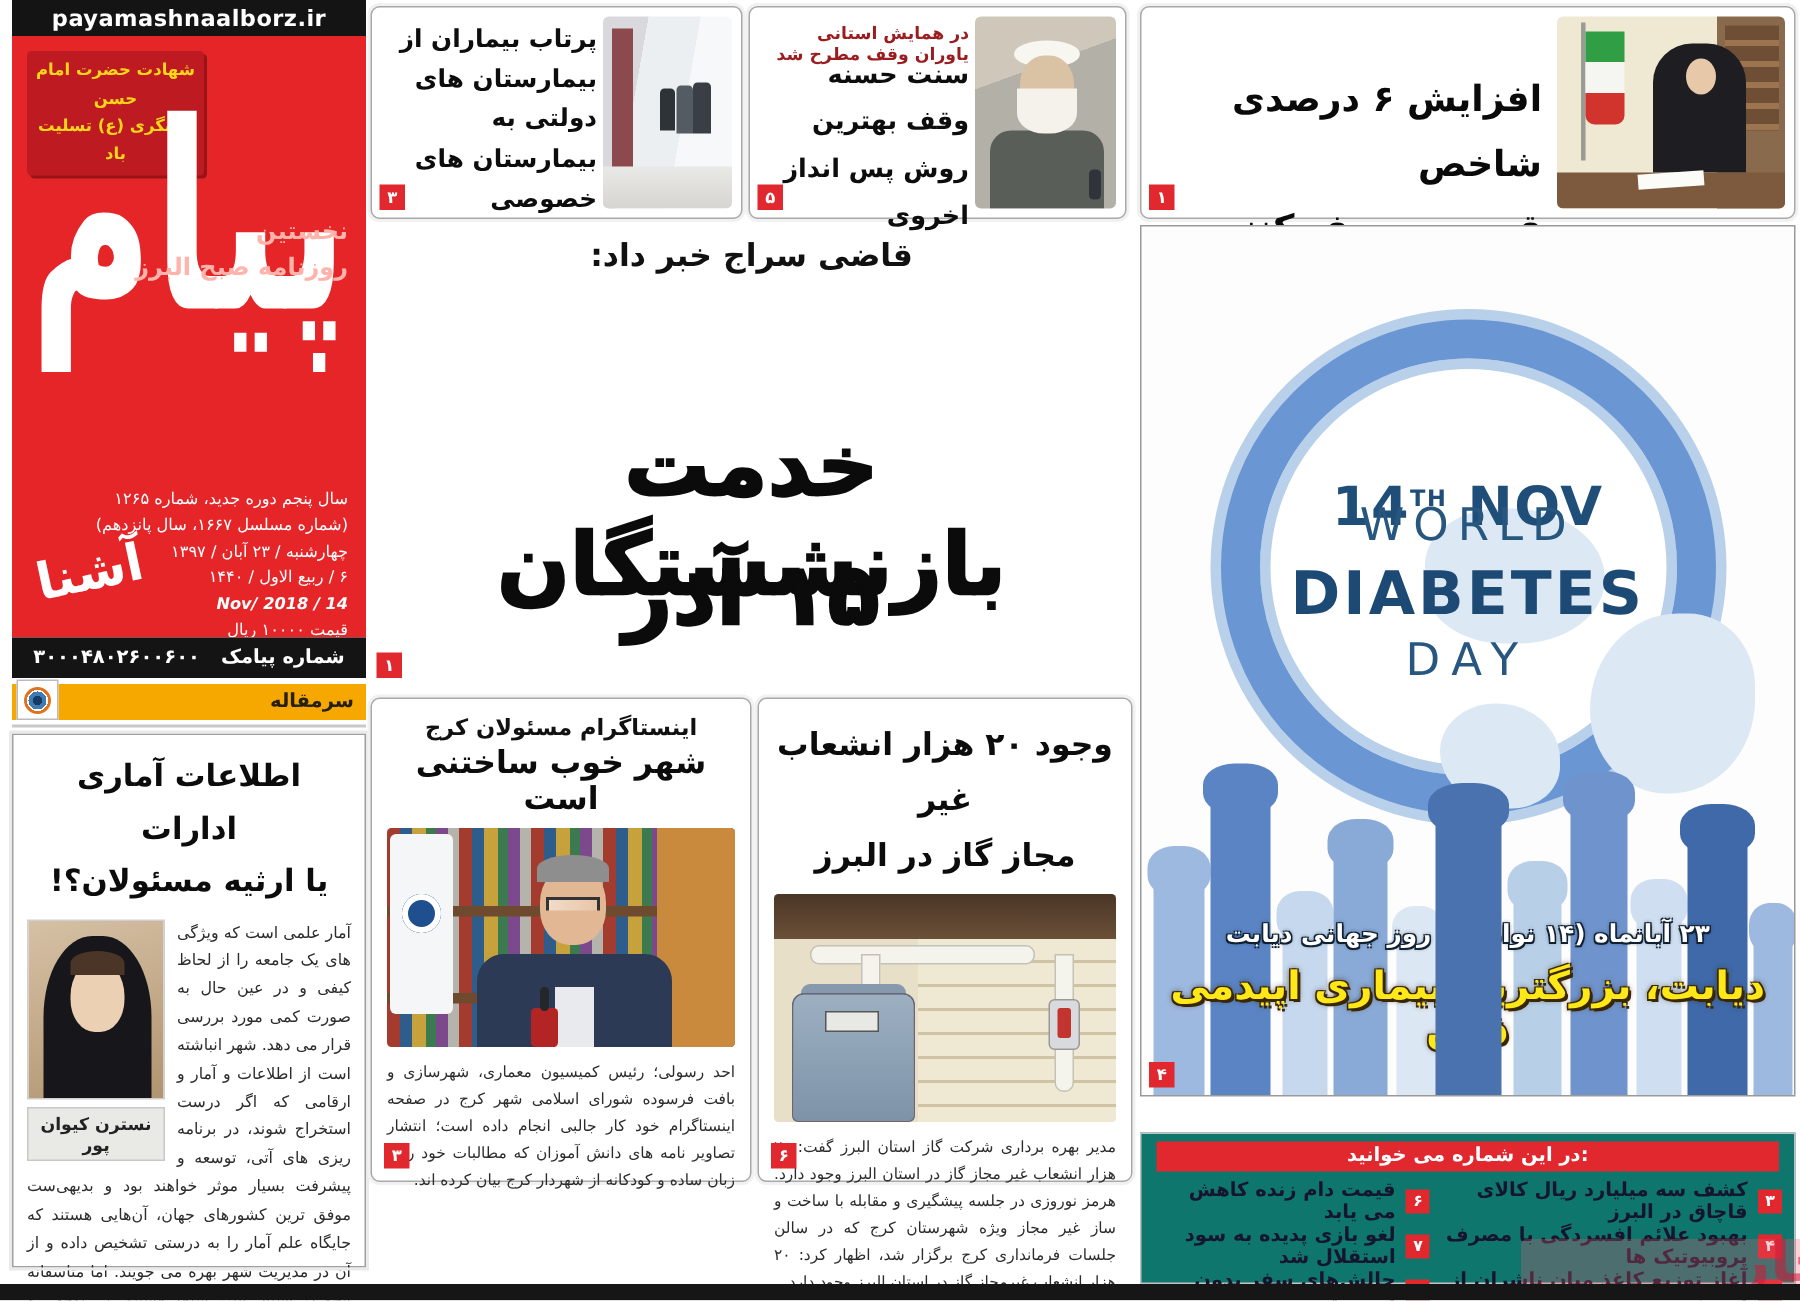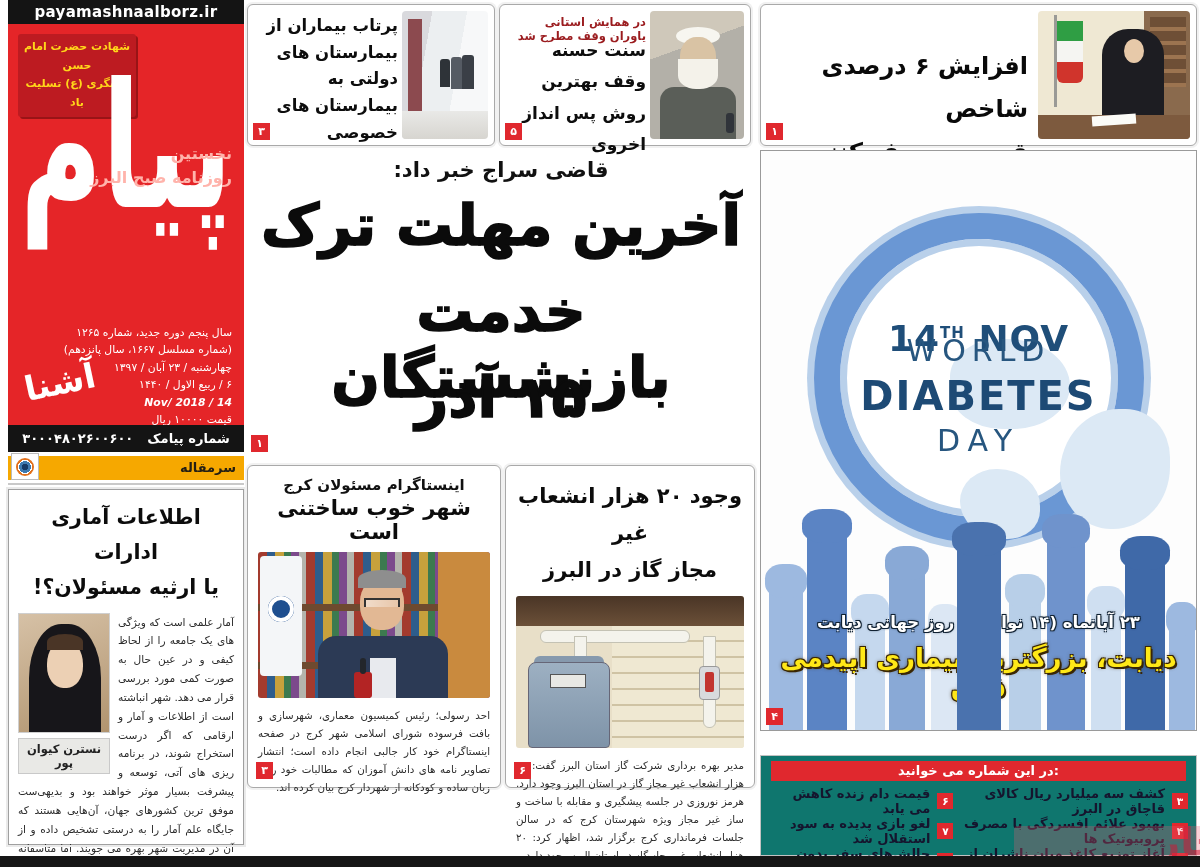--- a/index.html
+++ b/index.html
@@ -254,21 +254,20 @@
       <div class="figure"></div>
       <div class="face"></div>
       <div class="desk"></div>
       <div class="paper"></div>
     </div>
     <div class="pnum" style="left:5px;bottom:5px;">۱</div>
   </div>
 
   <div id="lead" class="abs">
     <div class="kicker rtl">قاضی سراج خبر داد:</div>
-    <div class="l l1 rtl">آخرین مهلت ترک</div>
     <div class="l l2 rtl">خدمت بازنشستگان</div>
     <div class="l l3 rtl">۱۵ آذر</div>
     <div class="pnum">۱</div>
   </div>
 
   <div id="ed-bar" class="abs">
     <div id="ed-logo">
         <div class="c1"></div>
       </div>
     <div class="lbl">سرمقاله</div>

